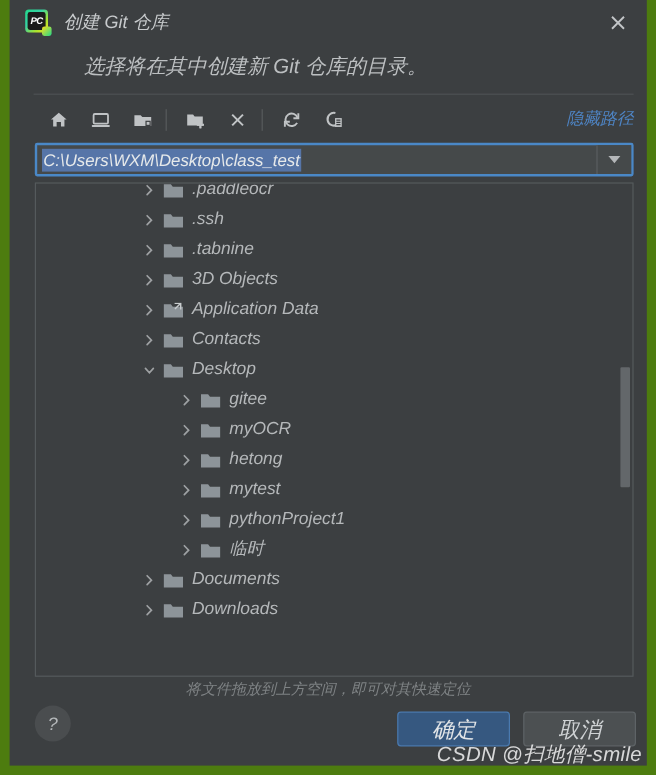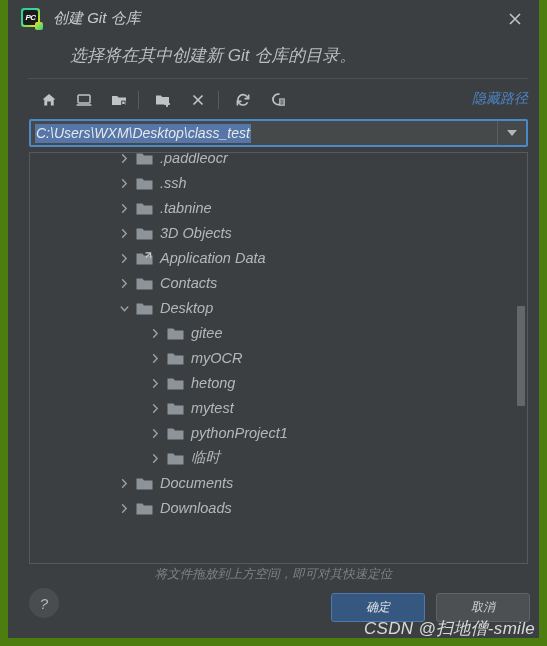--- a/index.html
+++ b/index.html
@@ -288,21 +288,21 @@
     color: #b5b8ba;
     cursor: default;
   }
   .btn {
     position: absolute;
     top: 593px;
     height: 29px;
     width: 94px;
     box-sizing: border-box;
     border-radius: 3px;
-    font-size: 12px;
+    font-size: 18px;
     display: flex;
     align-items: center;
     justify-content: center;
     cursor: default;
   }
   .btn-ok {
     left: 323px;
     background: #365880;
     border: 1px solid #4a7ab0;
     color: #e2e5e7;

